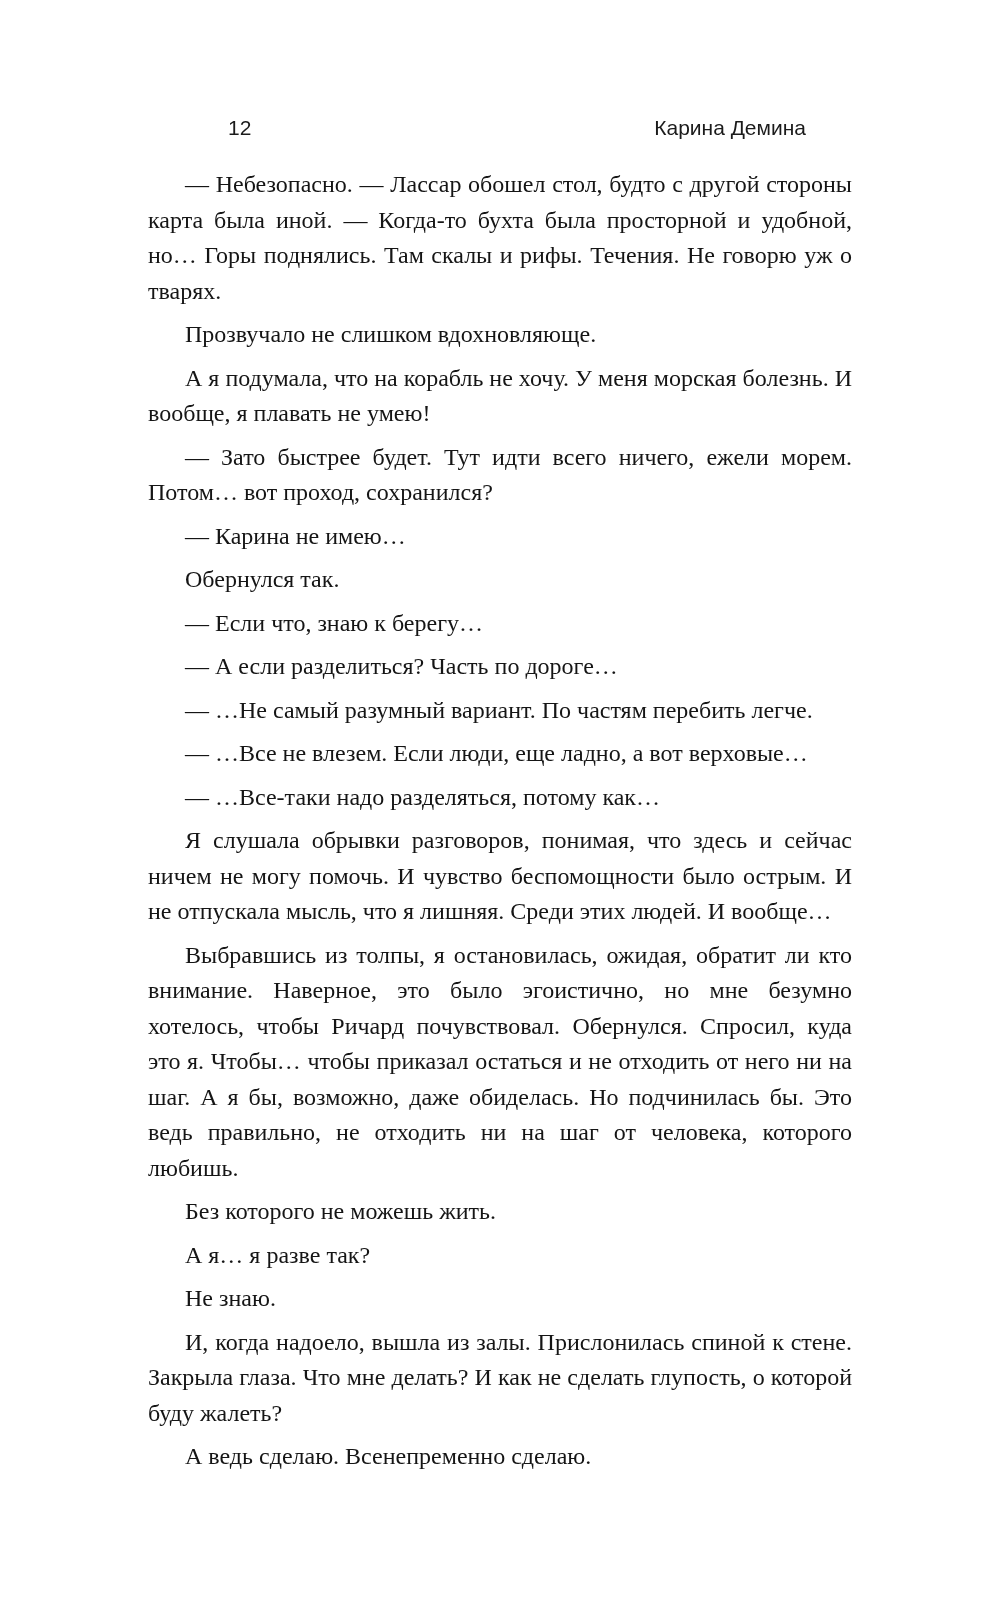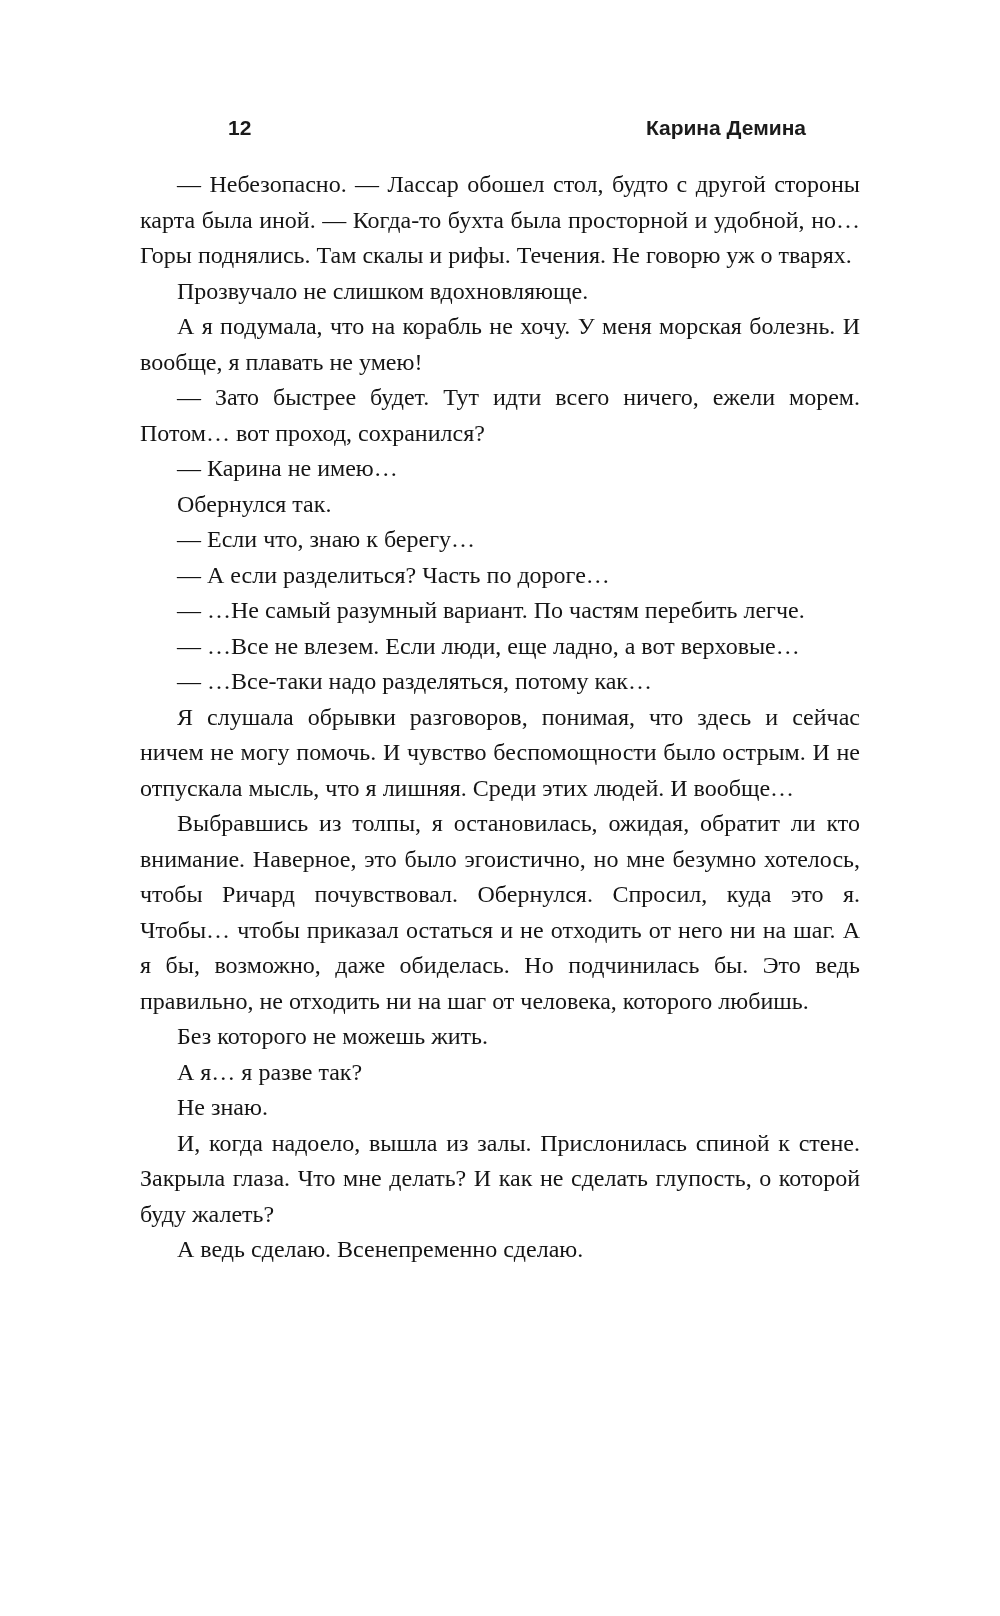--- a/index.html
+++ b/index.html
@@ -19,40 +19,39 @@
     background: #ffffff;
     padding: 116px 140px 40px 140px;
   }
   .page-header {
     display: flex;
     align-items: baseline;
     font-family: "Liberation Sans", sans-serif;
     font-size: 21px;
     color: #1b1b1b;
     margin-bottom: 27px;
-    font-weight: bold;
   }
   .page-header .page-number {
     margin-left: 88px;
   }
   .page-header .running-title {
     margin-left: auto;
     margin-right: 54px;
   }
   .page-body {
     font-family: "Liberation Serif", serif;
     font-size: 24px;
     line-height: 35.5px;
     color: #151515;
     text-align: justify;
     hyphens: auto;
     -webkit-hyphens: auto;
   }
   .page-body p {
-    margin: 0;
+    margin: 8px;
     padding: 0;
     text-indent: 37px;
   }
 </style>
 </head>
 <body>
 
 <div class="book-page">
 
   <div class="page-header">

